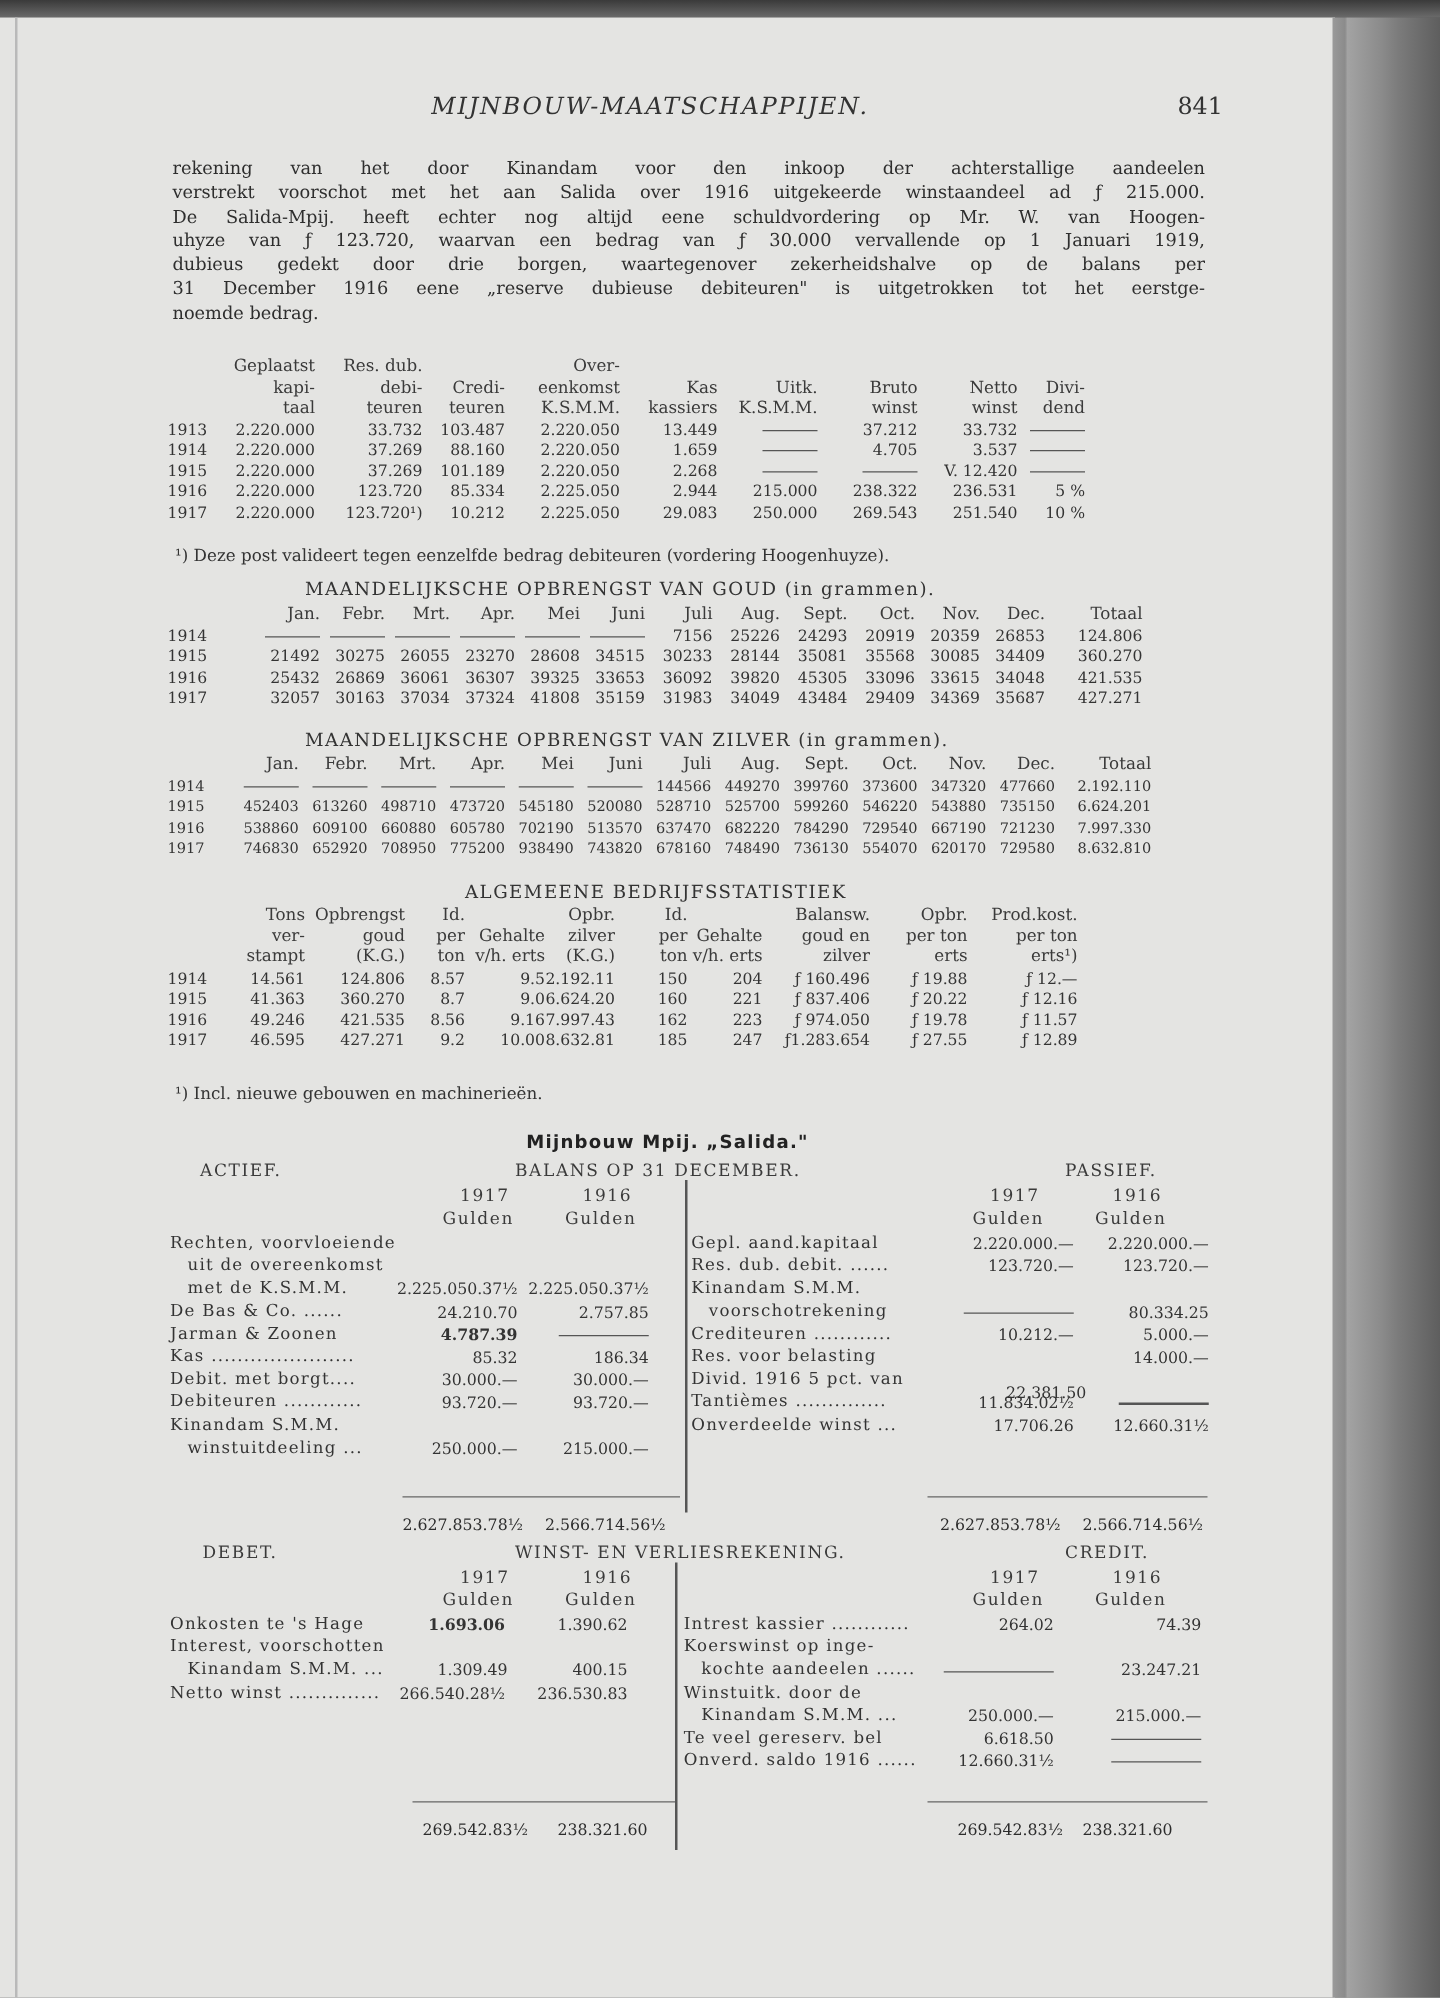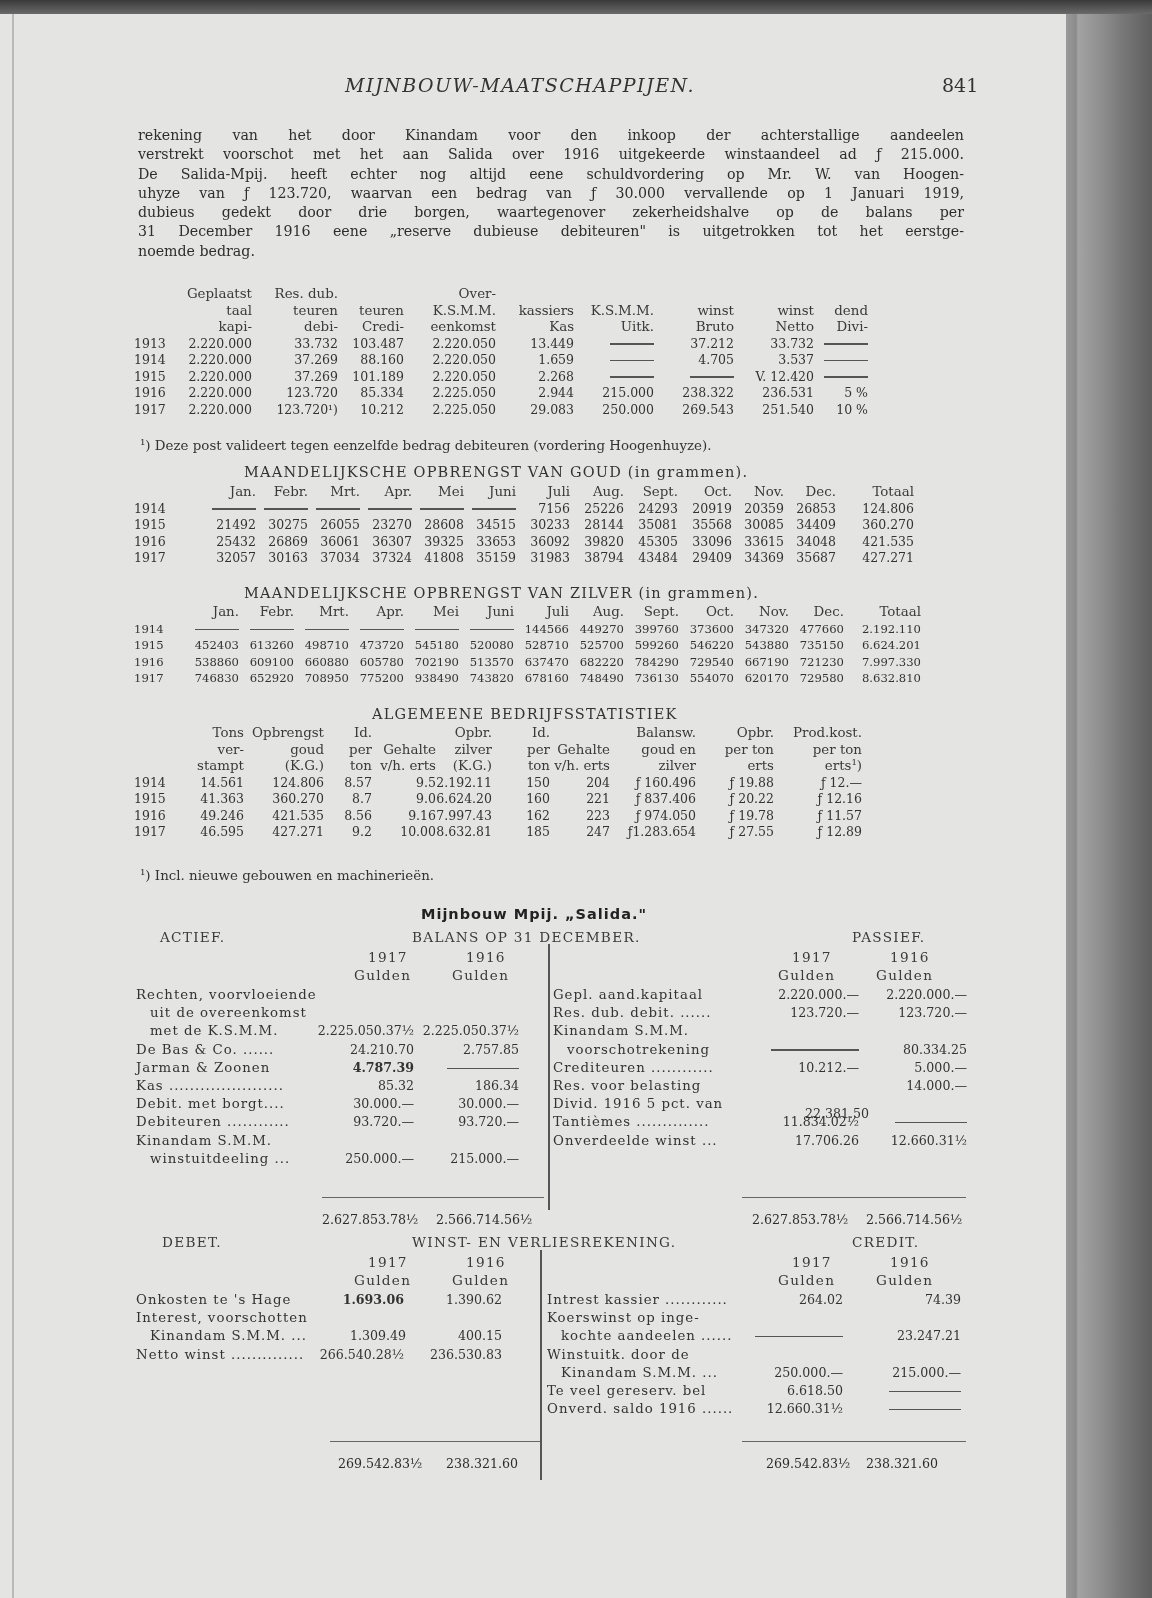--- a/index.html
+++ b/index.html
@@ -93,41 +93,41 @@
         <td class="num"></td>
         <td class="num">Over-</td>
         <td class="num"></td>
         <td class="num"></td>
         <td class="num"></td>
         <td class="num"></td>
         <td class="num"></td>
       </tr>
       <tr>
         <td></td>
+        <td class="num">kapi-</td>
+        <td class="num">debi-</td>
+        <td class="num">Credi-</td>
+        <td class="num">eenkomst</td>
+        <td class="num">Kas</td>
+        <td class="num">Uitk.</td>
+        <td class="num">Bruto</td>
+        <td class="num">Netto</td>
+        <td class="num">Divi-</td>
+      </tr>
+      <tr>
+        <td></td>
         <td class="num">taal</td>
         <td class="num">teuren</td>
         <td class="num">teuren</td>
         <td class="num">K.S.M.M.</td>
         <td class="num">kassiers</td>
         <td class="num">K.S.M.M.</td>
         <td class="num">winst</td>
         <td class="num">winst</td>
         <td class="num">dend</td>
-      </tr>
-      <tr>
-        <td></td>
-        <td class="num">kapi-</td>
-        <td class="num">debi-</td>
-        <td class="num">Credi-</td>
-        <td class="num">eenkomst</td>
-        <td class="num">Kas</td>
-        <td class="num">Uitk.</td>
-        <td class="num">Bruto</td>
-        <td class="num">Netto</td>
-        <td class="num">Divi-</td>
       </tr>
     </tbody>
   <tbody id="summary-body">
       <tr>
         <td class="yr">1913</td>
         <td class="num">2.220.000</td>
         <td class="num">33.732</td>
         <td class="num">103.487</td>
         <td class="num">2.220.050</td>
         <td class="num">13.449</td>
@@ -275,21 +275,21 @@
       </tr>
       <tr>
         <td class="yr">1917</td>
         <td class="num">32057</td>
         <td class="num">30163</td>
         <td class="num">37034</td>
         <td class="num">37324</td>
         <td class="num">41808</td>
         <td class="num">35159</td>
         <td class="num">31983</td>
-        <td class="num">38794</td>
+        <td class="num">34049</td>
         <td class="num">43484</td>
         <td class="num">29409</td>
         <td class="num">34369</td>
         <td class="num">35687</td>
         <td class="num">427.271</td>
       </tr>
     </tbody>
 </table>
 
 <div class="abs section-title" style="left:244px; top:585px;">MAANDELIJKSCHE OPBRENGST VAN ZILVER (in grammen).</div>

